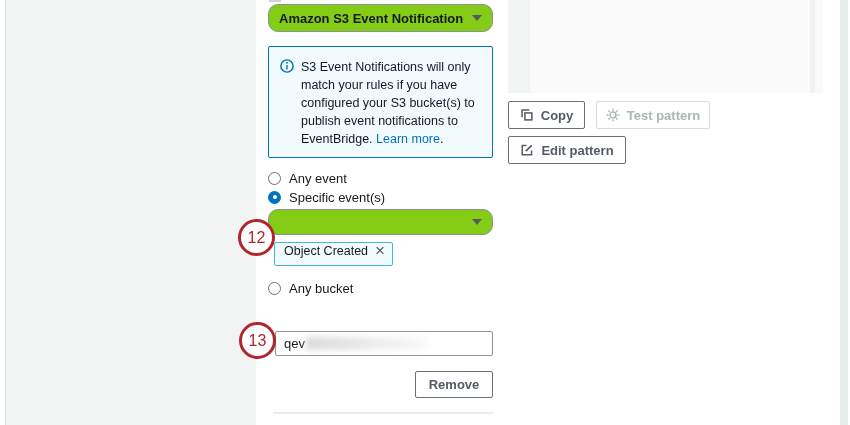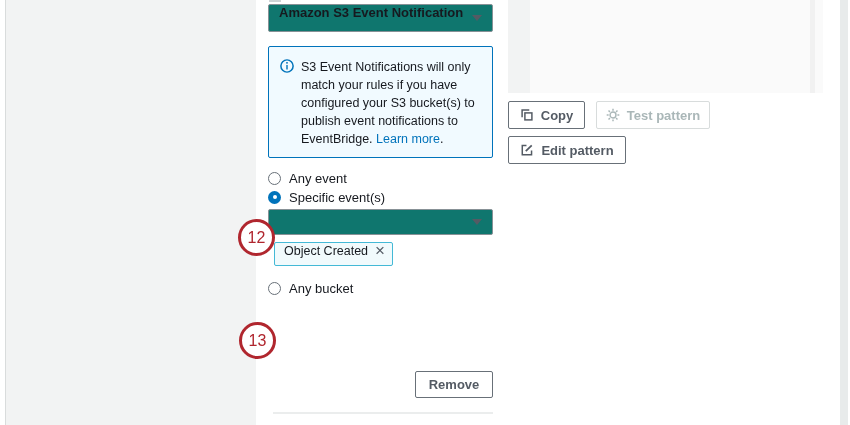--- a/index.html
+++ b/index.html
@@ -8,22 +8,22 @@
     font-family:"Liberation Sans",sans-serif;color:#16191f;background:#fff;
   }
   .abs{position:absolute;}
 
   
   .left-panel{left:5px;top:0;width:250px;height:425px;background:#f2f3f3;border-left:1px solid #d9dcdc;}
   .top-sliver{left:269px;top:0;width:12px;height:2px;background:#cfd4d6;}
 
   
   .select{
-    left:268px;width:225px;height:28px;background:#0f766e;border:1px solid #879196;border-radius:2px;
-    display:flex;padding:0 26px 0 10px;box-sizing:border-box;
+    left:268px;width:225px;height:28px;background:#84cc16;border:1px solid #879196;border-radius:10px;
+    display:flex;align-items:center;padding:0 26px 0 10px;box-sizing:border-box;
     font-size:13px;font-weight:700;color:#16191f;cursor:pointer;
   }
   .select .caret{
     position:absolute;right:10px;top:50%;margin-top:-3px;width:0;height:0;
     border-left:5px solid transparent;border-right:5px solid transparent;border-top:6px solid #545b64;
   }
   .src-select{top:4px;}
   .evt-select{top:209px;height:26px;font-weight:400;}
 
   
@@ -134,20 +134,24 @@
   <div class="abs tag">
     <span>Object Created</span>
     <span class="x">×</span>
   </div>
 
   <div class="abs radio-row" style="top:280px;">
     <span class="radio"></span>
     <span>Any bucket</span>
   </div>
 
+  <div class="abs text-input" role="textbox">
+    <span>qev</span>
+    <span class="redaction"></span>
+  </div>
 
   <button class="btn remove-btn">Remove</button>
 
   <div class="abs divider"></div>
 
   <div class="abs code-preview">
     <div class="gutter"></div>
     <div class="vline"></div>
   </div>
 

